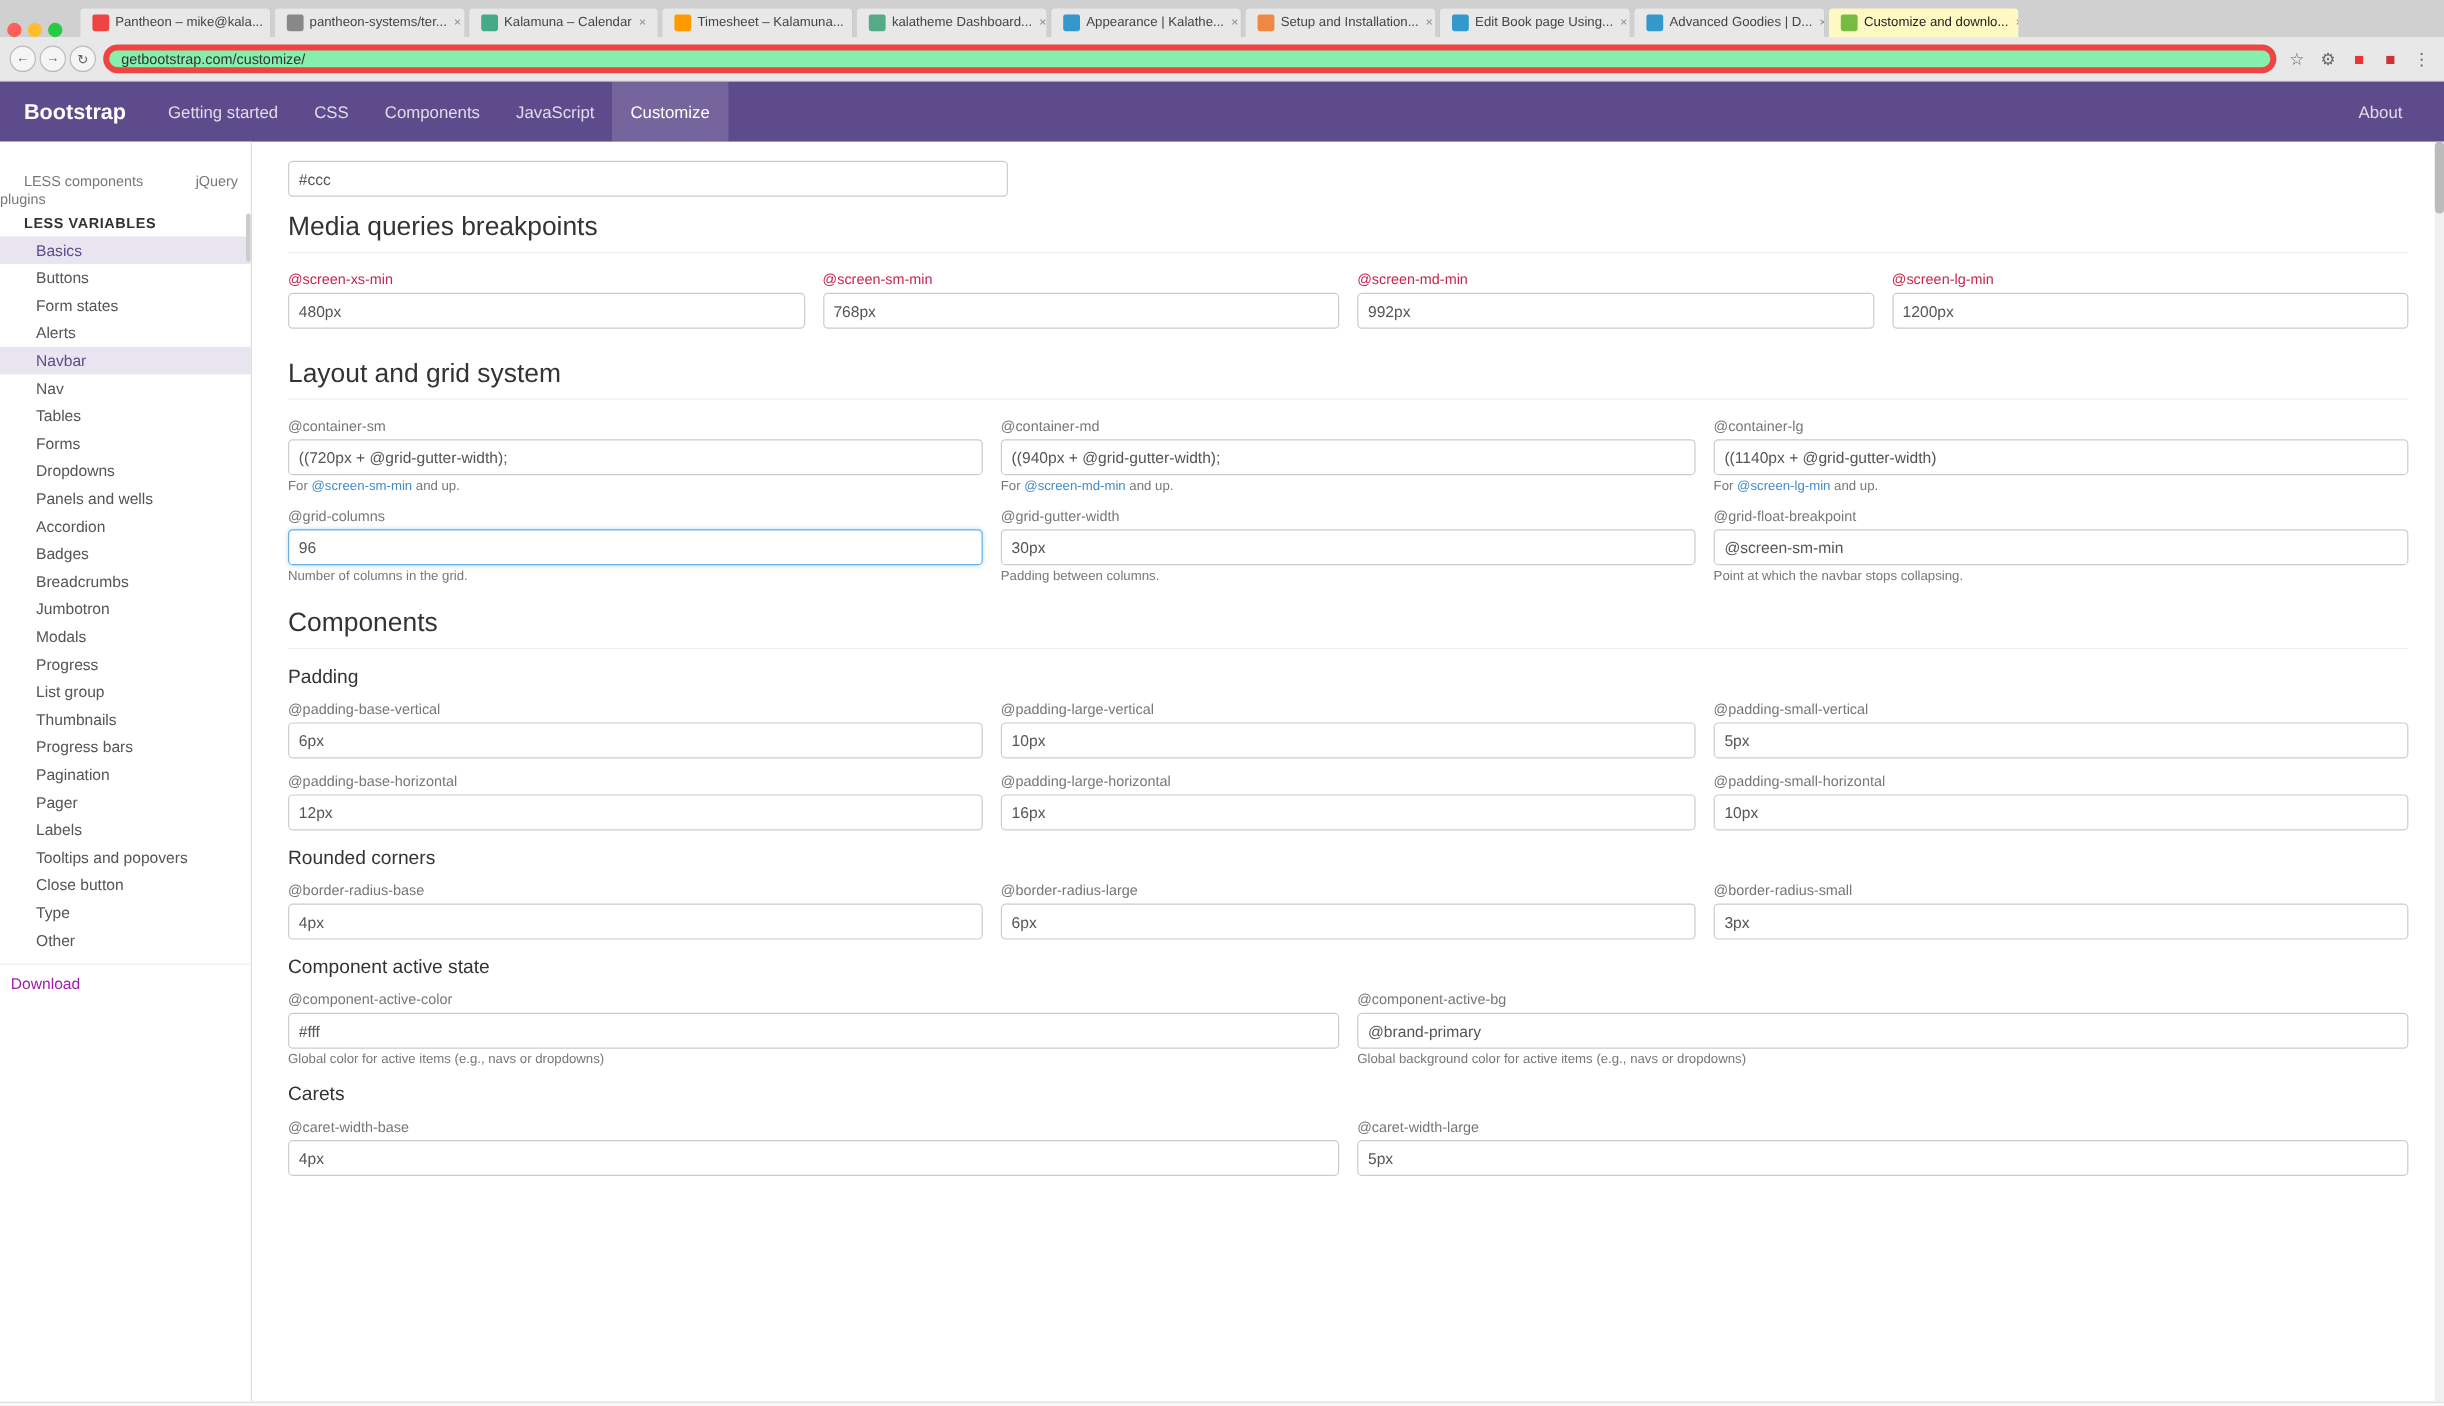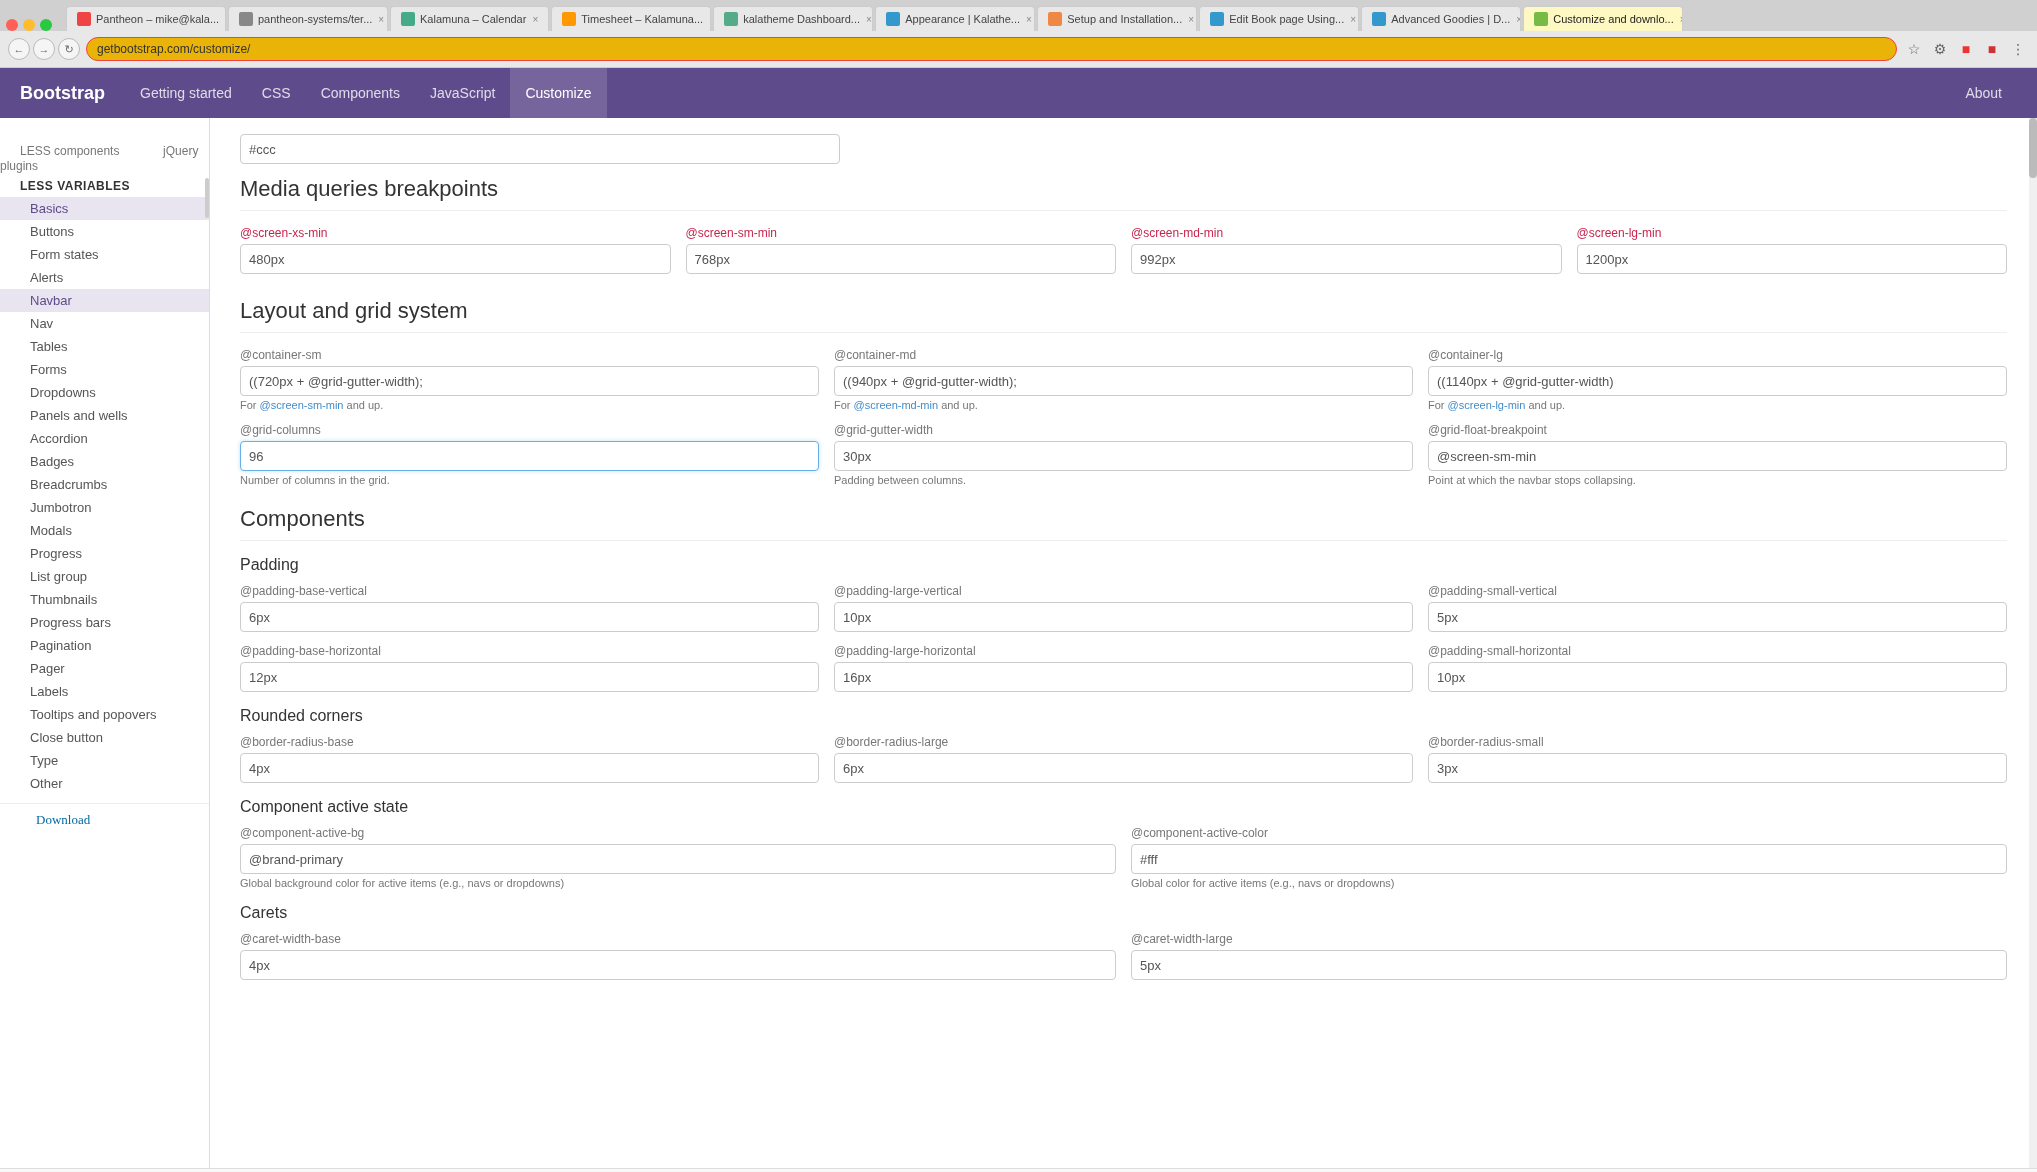--- a/index.html
+++ b/index.html
@@ -67,25 +67,25 @@
       width: 22px; height: 22px;
       border-radius: 50%;
       border: 1px solid #bbb;
       background: #f5f5f5;
       display: flex; align-items: center; justify-content: center;
       font-size: 11px; color: #666; cursor: pointer;
     }
     .browser-url-bar {
       flex: 1;
       height: 24px;
-      border: 1px solid #ef4444;
+      border: 5px solid #ef4444;
       border-radius: 12px;
       padding: 0 10px;
       font-size: 12px;
-      background: #eab308;
+      background: #86efac;
       color: #333;
     }
     .browser-actions {
       display: flex; gap: 4px;
     }
     .browser-action-btn {
       width: 22px; height: 22px;
       display: flex; align-items: center; justify-content: center;
       font-size: 14px; color: #666; cursor: pointer;
     }
@@ -176,25 +176,24 @@
     .sidebar-section-label {
       font-size: 12px;
       font-weight: bold;
       color: #333;
       padding: 6px 20px 4px 20px;
       text-transform: uppercase;
       letter-spacing: 0.5px;
     }
     .sidebar-divider { height: 1px; background: #eee; margin: 8px 0; }
     .sidebar-download {
-      padding: 4px 36px;
+      padding: 4px 9px;
       font-size: 13px;
-      color: #0369a1;
+      color: #a21caf;
       cursor: pointer;
-      font-family: Liberation Serif, serif;
     }
 
     
     .content-area {
       flex: 1;
       overflow-y: auto;
       padding: 16px 30px;
       position: relative;
     }
 
@@ -532,29 +531,29 @@
         </div>
         <div>
           <div class="var-label">@border-radius-small</div>
           <input class="var-input" type="text" value="3px" style="">
         </div>
       </div>
 
       <h3 class="subsection-title">Component active state</h3>
       <div class="grid-2 mb-12">
         <div>
+          <div class="var-label">@component-active-color</div>
+          <input class="var-input" type="text" value="#fff" style="">
+          <div class="var-hint">Global color for active items (e.g., navs or dropdowns)</div>
+        </div>
+        <div>
           <div class="var-label">@component-active-bg</div>
           <input class="var-input" type="text" value="@brand-primary" style="">
           <div class="var-hint">Global background color for active items (e.g., navs or dropdowns)</div>
         </div>
-        <div>
-          <div class="var-label">@component-active-color</div>
-          <input class="var-input" type="text" value="#fff" style="">
-          <div class="var-hint">Global color for active items (e.g., navs or dropdowns)</div>
-        </div>
       </div>
 
       <h3 class="subsection-title">Carets</h3>
       <div class="grid-2 mb-12">
         <div>
           <div class="var-label">@caret-width-base</div>
           <input class="var-input" type="text" value="4px" style="">
         </div>
         <div>
           <div class="var-label">@caret-width-large</div>

